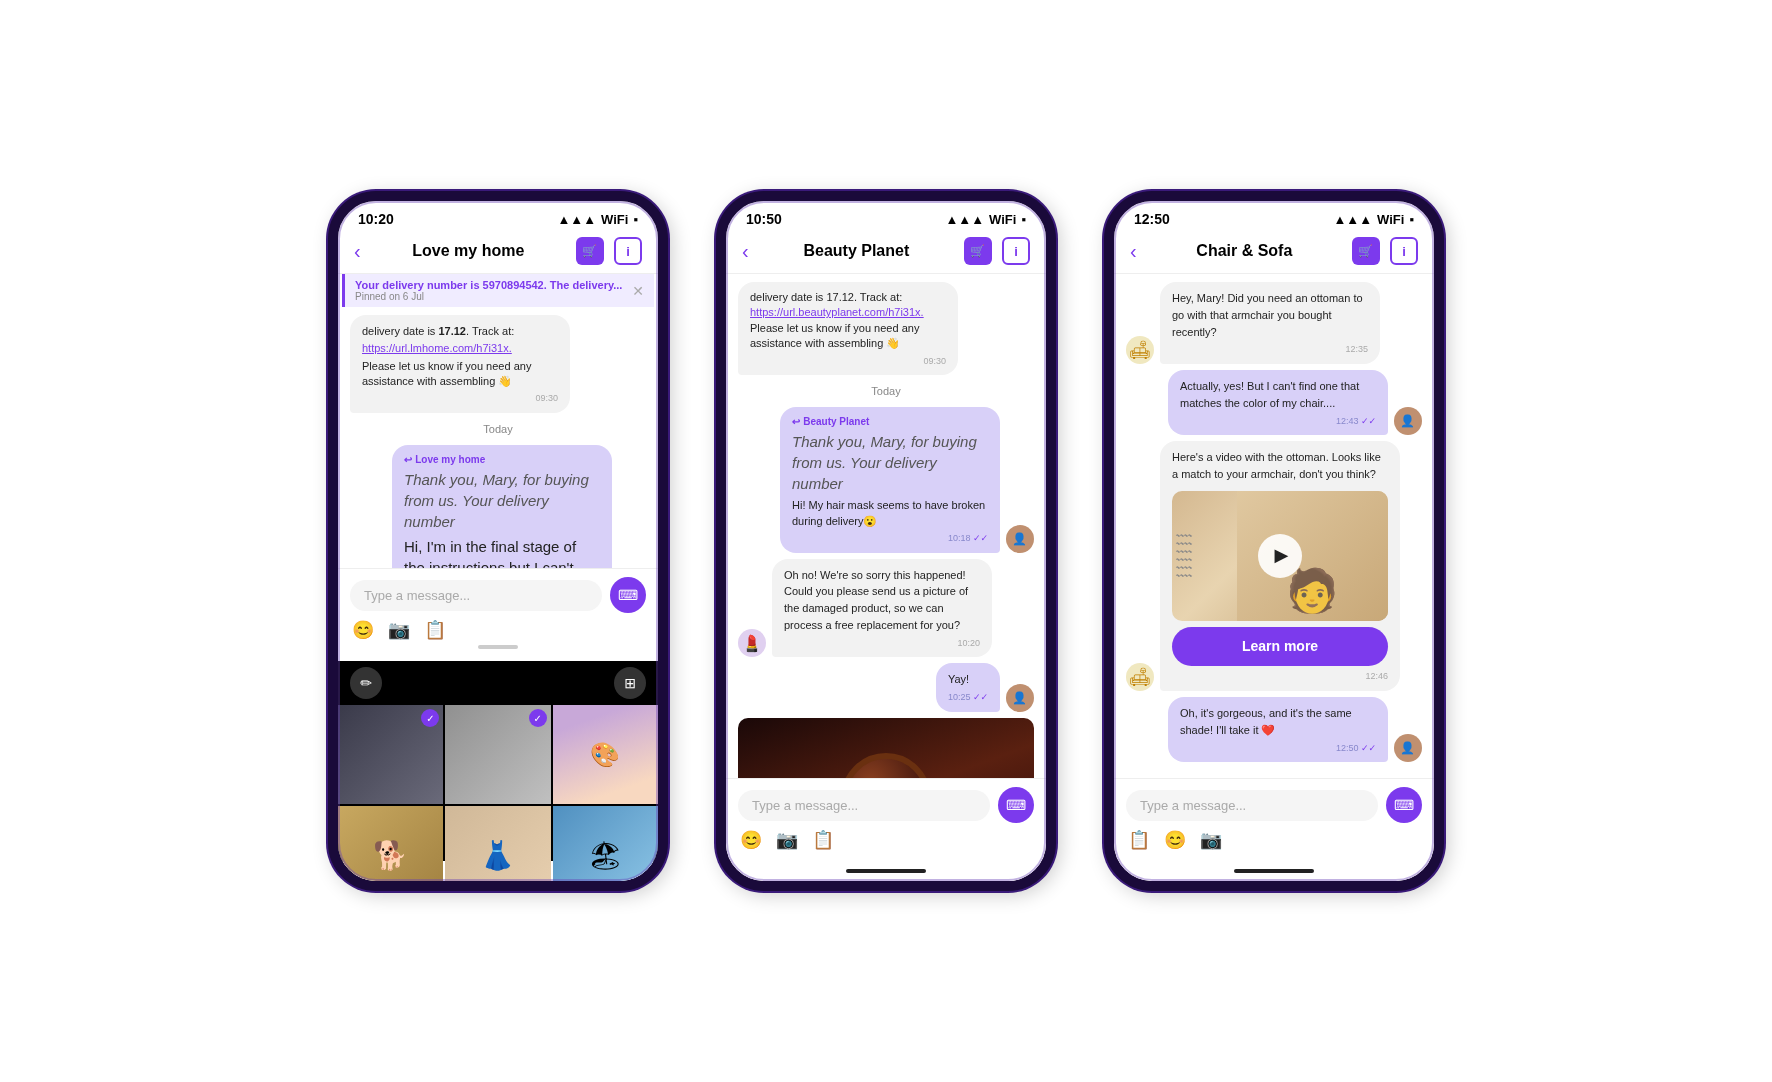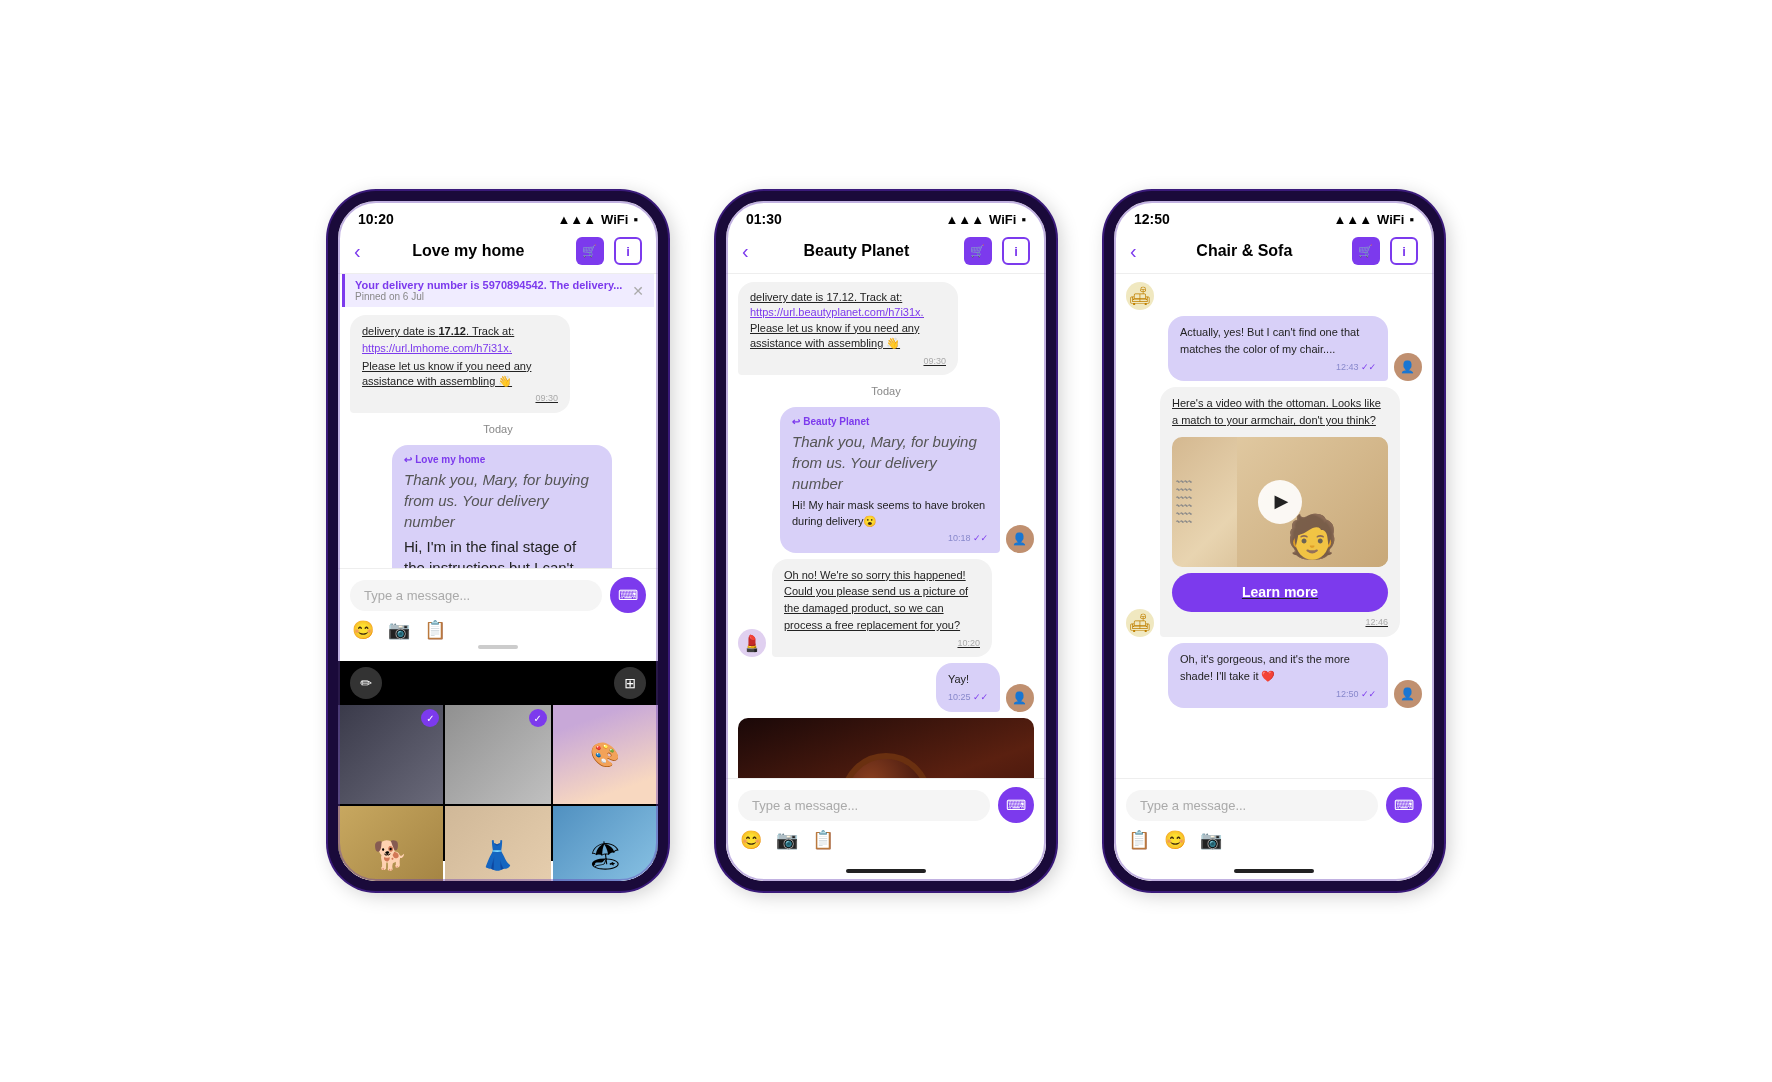--- a/index.html
+++ b/index.html
@@ -155,21 +155,20 @@
       padding: 8px 12px;
       border-radius: 16px;
       font-size: 12px;
       line-height: 1.4;
       position: relative;
     }
     .bubble.incoming {
       background: #f2f2f2;
       border-bottom-left-radius: 4px;
       color: #222;
-      text-decoration: underline;
     }
     .bubble.outgoing {
       background: #d8d0f8;
       border-bottom-right-radius: 4px;
       color: #222;
     }
     .forwarded-label {
       font-size: 10px;
       color: #7c3aed;
       font-weight: 600;
@@ -408,21 +407,21 @@
       </div>
     </div>
   </div>
 
   <div class="phone">
     <div class="phone-side-btn vol-up"></div>
     <div class="phone-side-btn vol-down"></div>
     <div class="phone-side-btn power"></div>
     <div class="phone-inner">
       <div class="status-bar">
-        <span class="time">01:30</span>
+        <span class="time">10:50</span>
         <div class="status-icons">
           <span>▲▲▲</span>
           <span>WiFi</span>
           <span>▪</span>
         </div>
       </div>
       <div class="chat-header">
         <span class="back-btn">‹</span>
         <span class="chat-header-center">Beauty Planet</span>
         <div class="header-icons">
@@ -514,20 +513,24 @@
         <span class="chat-header-center">Chair &amp; Sofa</span>
         <div class="header-icons">
           <div class="header-icon">🛒</div>
           <div class="header-icon info">i</div>
         </div>
       </div>
       <div class="chat-body" style="flex:1;overflow:hidden;">
 
         <div class="msg-row">
           <div class="avatar store" style="background:#f0e8c0;color:#c08000;font-size:18px;">🛋</div>
+          <div class="bubble incoming">
+            <span style="font-size:11px;">Hey, Mary! Did you need an ottoman to go with that armchair you bought recently?</span>
+            <div class="msg-time">12:35</div>
+          </div>
         </div>
 
         <div class="msg-row outgoing">
           <div class="avatar user" style="background:#c09070;">👤</div>
           <div class="bubble outgoing">
             <span style="font-size:11px;">Actually, yes! But I can't find one that matches the color of my chair....</span>
             <div class="msg-time outgoing">12:43 <span class="check-marks">✓✓</span></div>
           </div>
         </div>
 
@@ -556,21 +559,21 @@
             </div>
             
             <div class="learn-more-btn">Learn more</div>
             <div class="msg-time">12:46</div>
           </div>
         </div>
 
         <div class="msg-row outgoing">
           <div class="avatar user" style="background:#c09070;">👤</div>
           <div class="bubble outgoing">
-            <span style="font-size:11px;">Oh, it's gorgeous, and it's the more shade! I'll take it ❤️</span>
+            <span style="font-size:11px;">Oh, it's gorgeous, and it's the same shade! I'll take it ❤️</span>
             <div class="msg-time outgoing">12:50 <span class="check-marks">✓✓</span></div>
           </div>
         </div>
       </div>
 
       <div class="input-area">
         <div class="input-row">
           <div class="msg-input">Type a message...</div>
           <div class="send-btn">⌨</div>
         </div>

